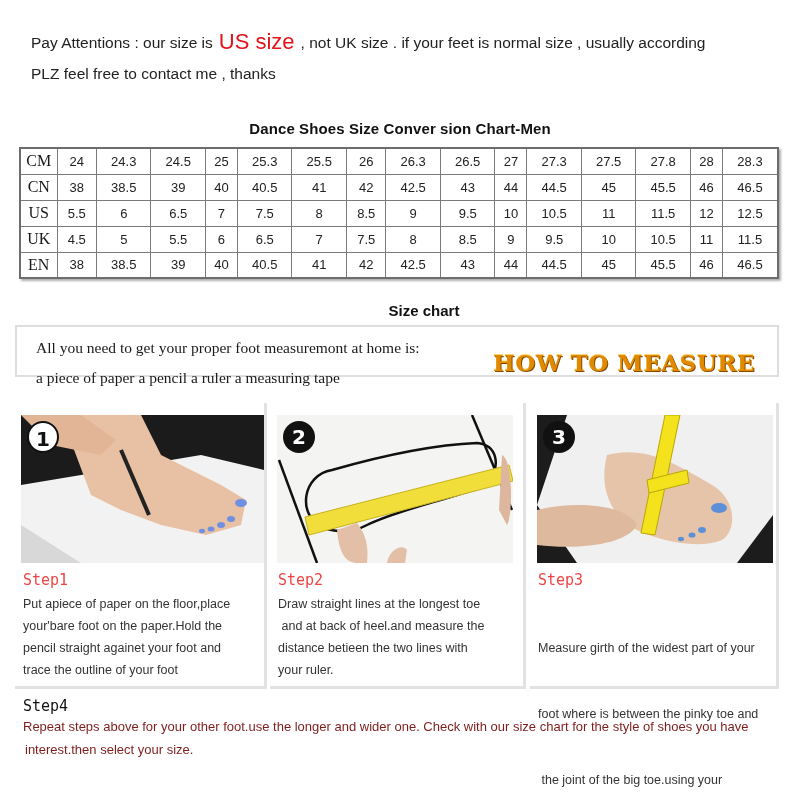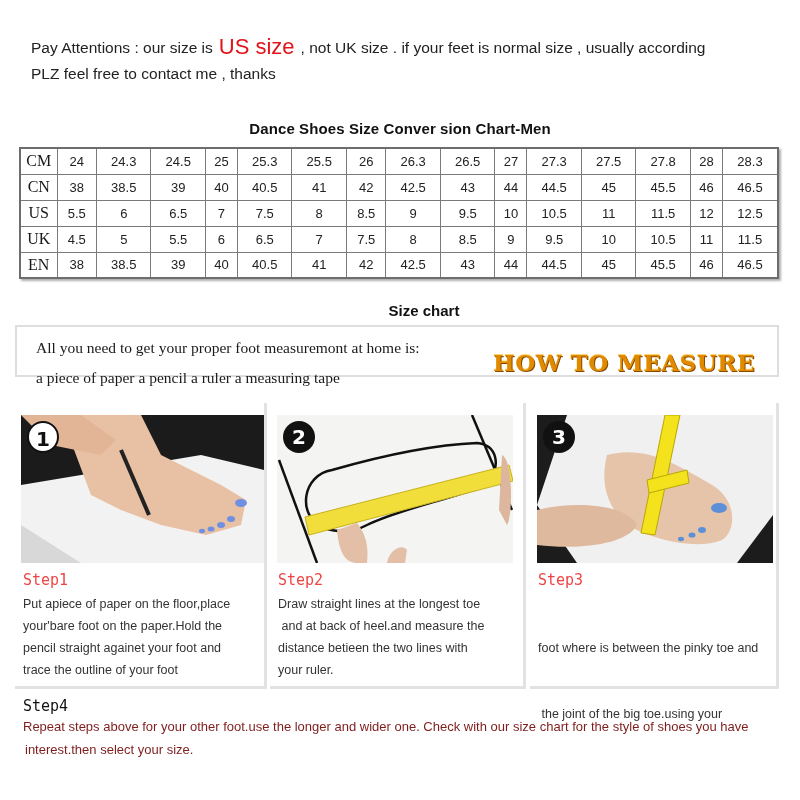--- a/index.html
+++ b/index.html
@@ -1,21 +1,21 @@
 <!DOCTYPE html>
 <html><head>
 <meta charset="utf-8">
 <style>
   * { box-sizing: border-box; margin: 0; padding: 0; }
   html, body { width: 800px; height: 800px; background: #ffffff; overflow: hidden; }
   body { position: relative; font-family: "Liberation Sans", sans-serif; color: #222; }
 
   .notice { position: absolute; left: 31px; top: 26px; width: 760px; font-size: 15.5px; color: #222; }
   .notice .line { height: 28px; line-height: 28px; white-space: nowrap; }
-  .notice .line1 { height: 34px; line-height: 42px; }
+  .notice .line1 { height: 34px; line-height: 31px; }
   .notice .line2 { margin-top: 2px; }
   .notice .red { color: #e3141b; font-size: 22px; padding: 0 6px; vertical-align: -1px; }
 
   .chart-title { position: absolute; left: 0; width: 800px; top: 120px; text-align: center;
     font-weight: bold; font-size: 15px; color: #111; letter-spacing: 0.1px; }
 
   table.size { position: absolute; left: 19px; top: 147px; width: 760px; border-collapse: collapse;
     border: 2px solid #6d6d6d; box-shadow: 2px 2px 2px #b0b0b0; }
   table.size td { border: 1px solid #7a7a7a; height: 26px; text-align: center; font-size: 13px; color: #222; padding: 0; }
   table.size td.rh { font-family: "Liberation Serif", serif; font-size: 16px; color: #1a1a1a; width: 37px; text-align: center; margin-top: 32px; }
@@ -231,20 +231,21 @@
       <polygon points="110,65 150,55 152,68 112,78" fill="#f3e21c" stroke="#b9a800" stroke-width="1"></polygon>
       <ellipse cx="182" cy="93" rx="8" ry="5" fill="#5b8fd8"></ellipse>
       <ellipse cx="165" cy="115" rx="4" ry="3" fill="#5b8fd8"></ellipse>
       <ellipse cx="155" cy="120" rx="3.5" ry="2.6" fill="#5b8fd8"></ellipse>
       <ellipse cx="144" cy="124" rx="3" ry="2.2" fill="#5b8fd8"></ellipse>
     </svg>
     <div class="badge dark">3</div>
   </div>
   <div class="step-label">Step3</div>
   <div class="step-body" style="white-space:pre">
+    <div>Measure girth of the widest part of your</div>
     <div>foot where is between the pinky toe and</div>
     <div> the joint of the big toe.using your</div>
     
   </div>
 </div>
 
 <div class="step4">
   <div class="label">Step4</div>
   <div class="body">
     <div>Repeat steps above for your other foot.use the longer and wider one. Check with our size chart for the style of shoes you have</div>

